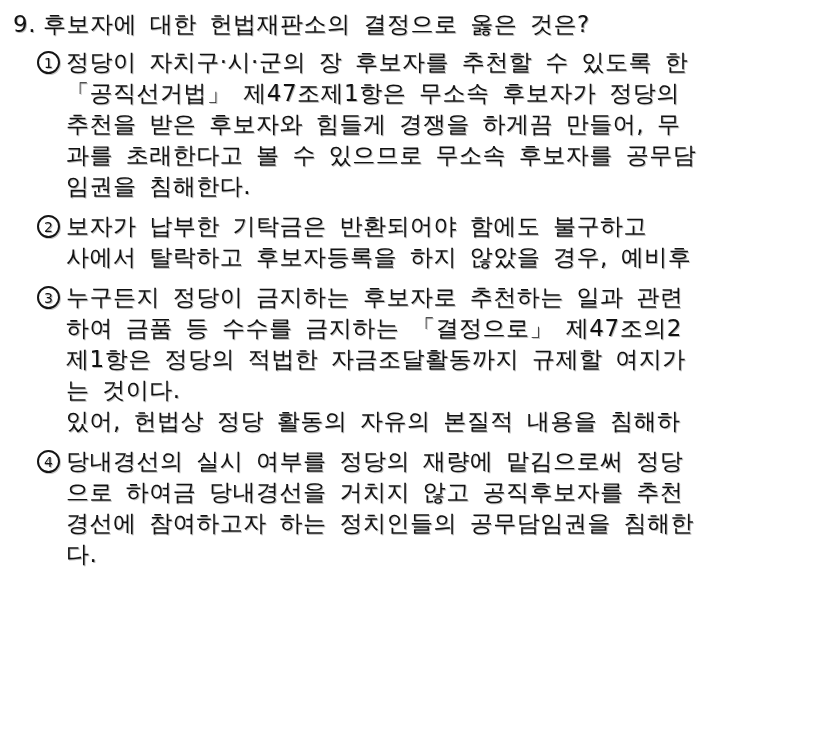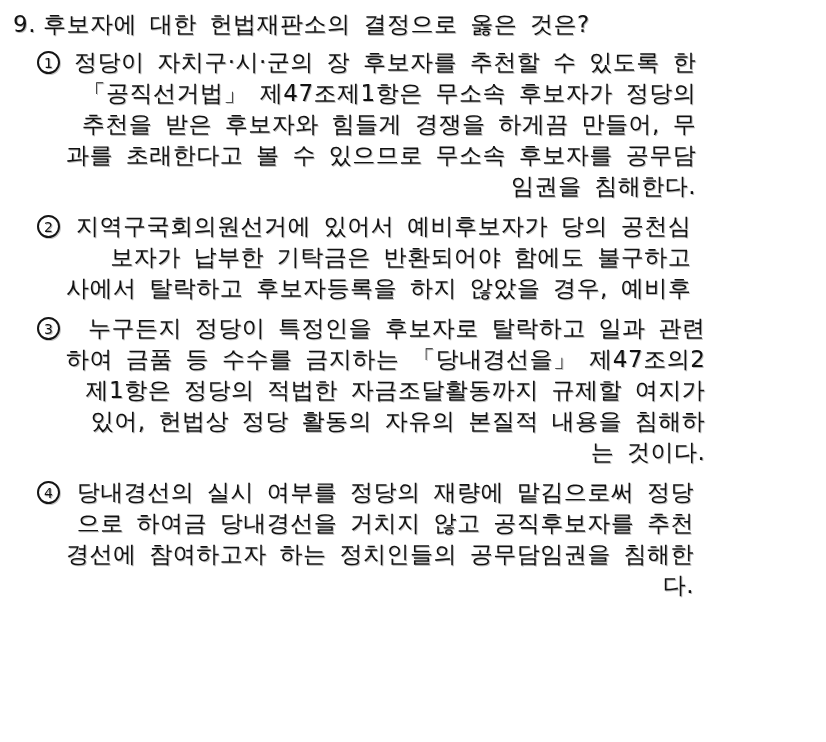--- a/index.html
+++ b/index.html
@@ -63,21 +63,20 @@
     font-size: 14px;
     line-height: 1;
     box-shadow: 1px 1px 0 rgba(130,130,130,0.45);
   }
   .opt-lines {
     margin-left: 6px;
     font-size: 23px;
     line-height: 31px;
     letter-spacing: 0.5px;
     word-spacing: 5px;
-    text-align: right;
   }
   .tline {
     white-space: nowrap;
   }
 </style>
 </head>
 <body>
 
 <div class="page">
 
@@ -98,36 +97,35 @@
           <div class="tline">과를 초래한다고 볼 수 있으므로 무소속 후보자를 공무담</div>
           <div class="tline">임권을 침해한다.</div>
         </div>
     </div>
 
     <div class="option">
       <span class="marker scan-text">
         <span class="digit">2</span>
       </span>
       <div class="opt-lines scan-text">
-          <div class="tline">지역구국회의원선거에 있어서 예비후보자가 당의 공천심</div>
           <div class="tline">보자가 납부한 기탁금은 반환되어야 함에도 불구하고</div>
           <div class="tline">사에서 탈락하고 후보자등록을 하지 않았을 경우, 예비후</div>
         </div>
     </div>
 
     <div class="option">
       <span class="marker scan-text">
         <span class="digit">3</span>
       </span>
       <div class="opt-lines scan-text">
-          <div class="tline">누구든지 정당이 특정인을 후보자로 탈락하고 일과 관련</div>
-          <div class="tline">하여 금품 등 수수를 금지하는 「당내경선을」 제47조의2</div>
+          <div class="tline">누구든지 정당이 금지하는 후보자로 추천하는 일과 관련</div>
+          <div class="tline">하여 금품 등 수수를 금지하는 「결정으로」 제47조의2</div>
           <div class="tline">제1항은 정당의 적법한 자금조달활동까지 규제할 여지가</div>
+          <div class="tline">는 것이다.</div>
           <div class="tline">있어, 헌법상 정당 활동의 자유의 본질적 내용을 침해하</div>
-          <div class="tline">는 것이다.</div>
         </div>
     </div>
 
     <div class="option">
       <span class="marker scan-text">
         <span class="digit">4</span>
       </span>
       <div class="opt-lines scan-text">
           <div class="tline">당내경선의 실시 여부를 정당의 재량에 맡김으로써 정당</div>
           <div class="tline">으로 하여금 당내경선을 거치지 않고 공직후보자를 추천</div>

